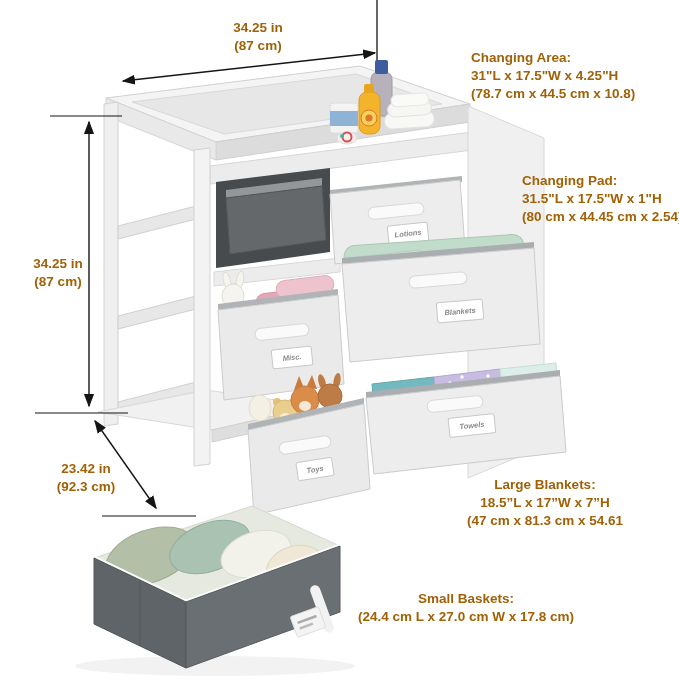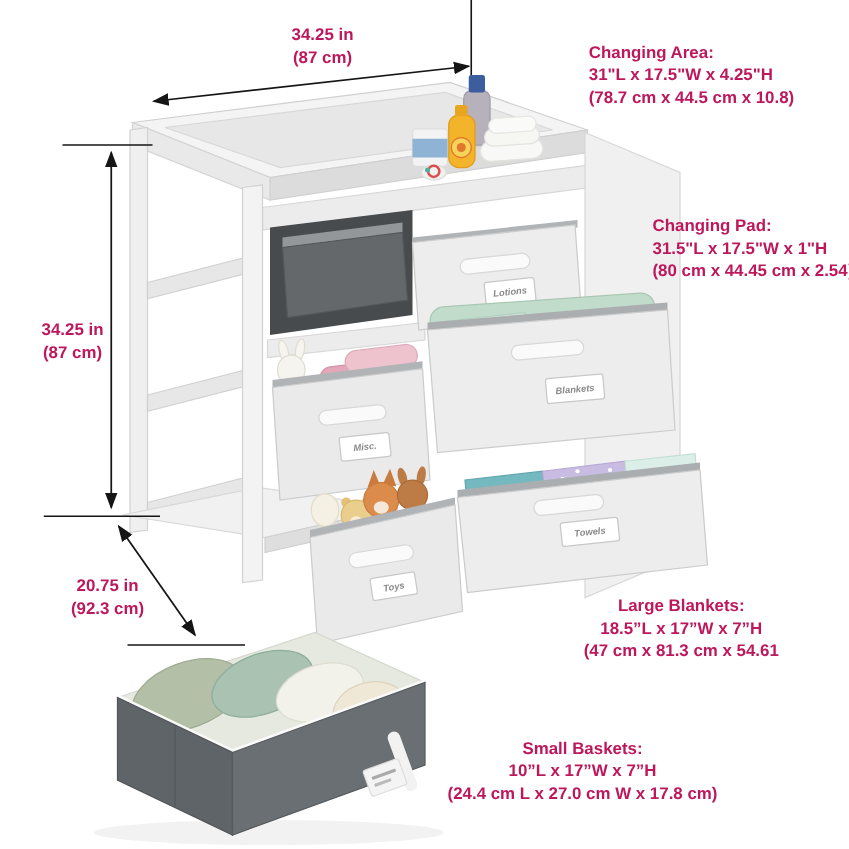--- a/index.html
+++ b/index.html
@@ -2,21 +2,21 @@
 <html><head>
 <meta charset="utf-8">
 <style>
   html,body{margin:0;padding:0;background:#fff;}
   .stage{
     position:relative;width:679px;height:679px;background:#ffffff;
     font-family:"Liberation Sans",sans-serif;overflow:hidden;
   }
   .stage svg{position:absolute;left:0;top:0;}
   .dim,.ann{
-    position:absolute;color:#be185d;
+    position:absolute;color:#a16207;
     font:600 13.5px/18px "Liberation Sans",sans-serif;
     white-space:nowrap;
   }
   .center{text-align:center;white-space:normal;}
 </style>
 </head>
 <body>
 
 <div class="stage">
 
@@ -202,41 +202,40 @@
     <div>34.25 in</div>
     <div>(87 cm)</div>
   </div>
 
   <div class="dim center" style="left:20px;top:255px;width:76px;">
     <div>34.25 in</div>
     <div>(87 cm)</div>
   </div>
 
   <div class="dim center" style="left:40px;top:460px;width:92px;">
-    <div>20.75 in</div>
+    <div>23.42 in</div>
     <div>(92.3 cm)</div>
   </div>
 
-  <div class="ann" style="left:471px;top:33px;">
+  <div class="ann" style="left:471px;top:49px;">
     <div>Changing Area:</div>
     <div>31"L x 17.5"W x 4.25"H</div>
     <div>(78.7 cm x 44.5 cm x 10.8)</div>
   </div>
 
   <div class="ann" style="left:522px;top:172px;">
     <div>Changing Pad:</div>
     <div>31.5"L x 17.5"W x 1"H</div>
     <div>(80 cm x 44.45 cm x 2.54)</div>
   </div>
 
   <div class="ann center" style="left:429px;top:476px;width:232px;">
     <div>Large Blankets:</div>
     <div>18.5”L x 17”W x 7”H</div>
     <div>(47 cm x 81.3 cm x 54.61</div>
   </div>
 
   <div class="ann center" style="left:348px;top:570px;width:236px;margin-top:20px;">
     <div>Small Baskets:</div>
-    <div>10”L x 17”W x 7”H</div>
     <div>(24.4 cm L x 27.0 cm W x 17.8 cm)</div>
   </div>
 
 </div>
 
 </body></html>

